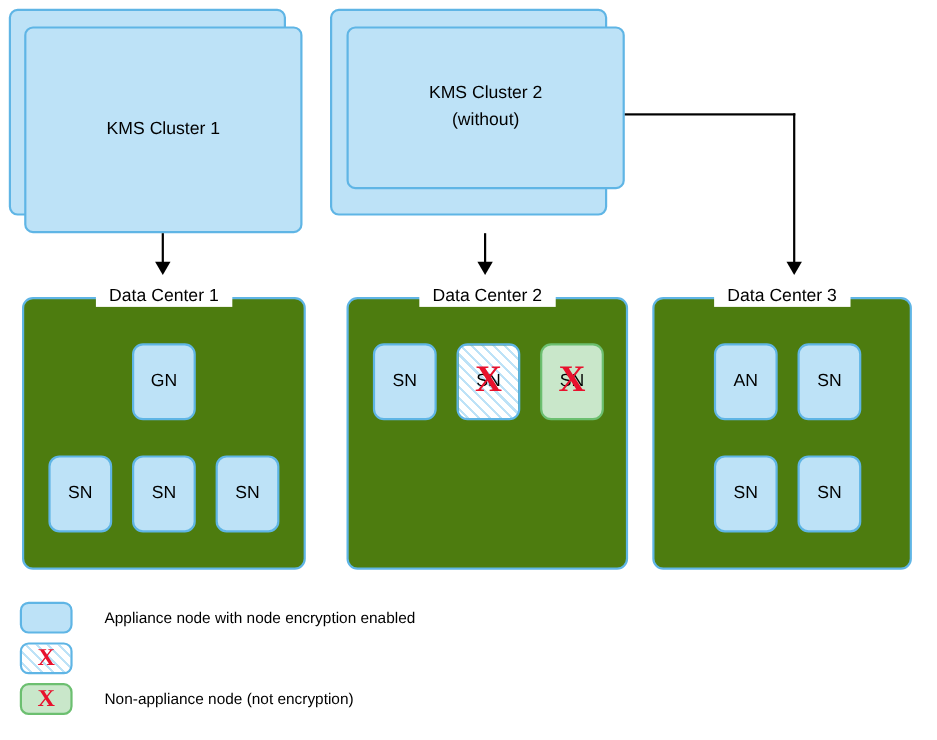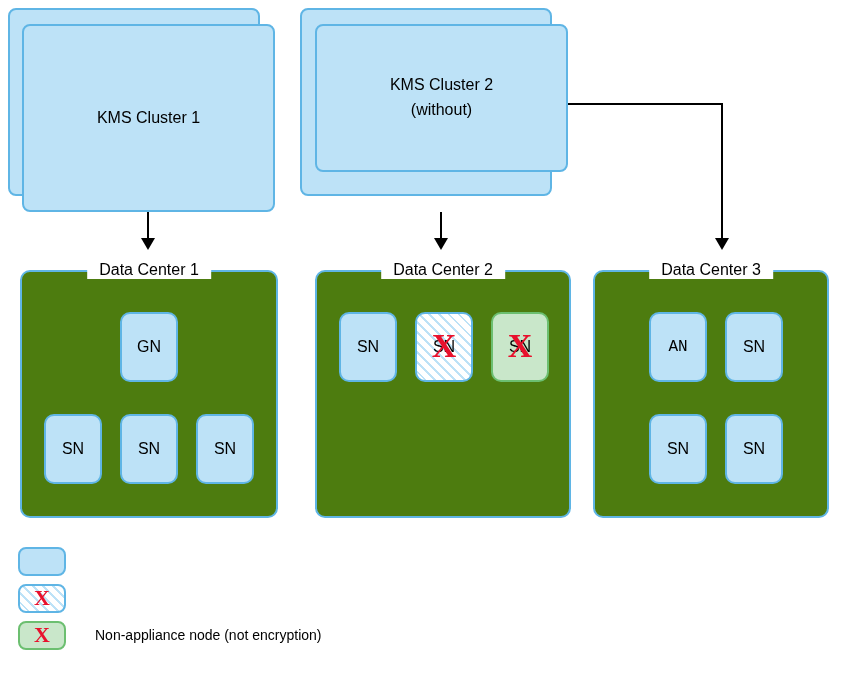--- a/index.html
+++ b/index.html
@@ -179,36 +179,37 @@
       <span class="x-mark">X</span>
     </div>
     <div class="node node--green" style="left:174px; top:40px;">
       <span>SN</span>
       <span class="x-mark">X</span>
     </div>
   </div>
 
   <div class="dc-box" style="left:593px; top:270px; width:236px; height:248px;">
     <span class="dc-title">Data Center 3</span>
-    <div class="node" style="left:54px; top:40px;font-family:Liberation Mono, monospace;">
+    <div class="node" style="left:54px; top:40px;">
       <span>AN</span>
     </div>
     <div class="node" style="left:130px; top:40px;">
       <span>SN</span>
     </div>
     <div class="node" style="left:54px; top:142px;">
       <span>SN</span>
     </div>
     <div class="node" style="left:130px; top:142px;">
       <span>SN</span>
     </div>
   </div>
 
   <div class="legend-row" style="top:546px;">
     <span class="swatch"></span>
+    <span class="legend-text">Appliance node with node encryption enabled</span>
   </div>
   <div class="legend-row" style="top:583px;">
     <span class="swatch swatch--hatched">
       <span class="x-mark">X</span>
     </span>
   </div>
   <div class="legend-row" style="top:620px;">
     <span class="swatch swatch--green">
       <span class="x-mark">X</span>
     </span>

